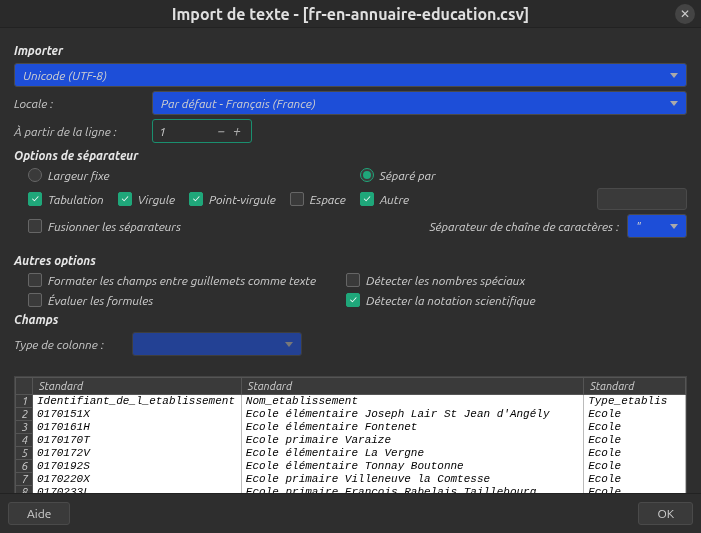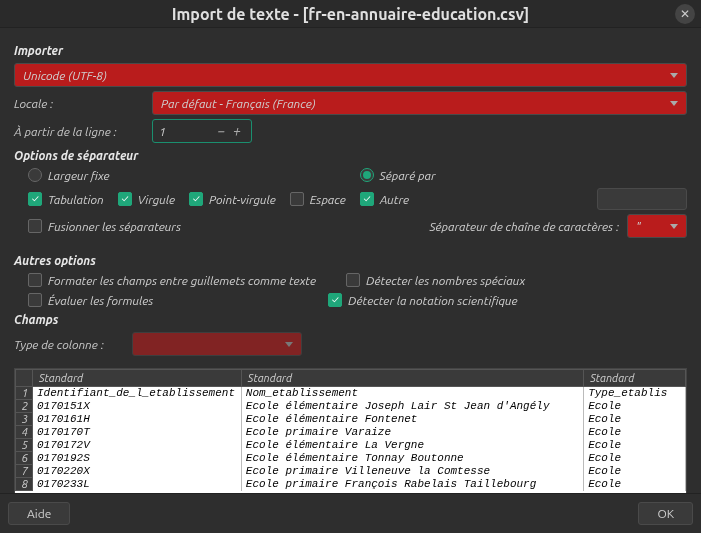--- a/index.html
+++ b/index.html
@@ -33,21 +33,21 @@
     display: flex; align-items: center; justify-content: center;
     font-size: 12px;
     cursor: pointer;
   }
   .content { padding: 10px 14px 8px 14px; font-style: italic; }
   .section-header { font-weight: bold; color: #e8e8e8; margin: 6px 0 6px 0; font-size: 12px; }
   .row { display: flex; align-items: center; margin: 4px 0; gap: 8px; }
   .label { width: 130px; color: #c8c8c8; }
   .select {
     flex: 1;
-    background: #b91c1c;
+    background: #1d4ed8;
     border: 1px solid #4a4a4a;
     border-radius: 3px;
     height: 24px;
     display: flex;
     align-items: center;
     padding: 0 8px;
     color: #d0d0d0;
     position: relative;
     cursor: pointer;
   }
@@ -103,21 +103,21 @@
     display: flex; align-items: center; justify-content: center;
   }
   .rad.checked .circle { border-color: #1fa77a; }
   .rad.checked .circle::after {
     content: ""; width: 8px; height: 8px; border-radius: 50%;
     background: #1fa77a;
   }
   .sep-row { display: flex; align-items: center; gap: 14px; margin: 6px 0 4px 14px; flex-wrap: wrap; }
   .quote-row { display: flex; align-items: center; gap: 8px; margin: 4px 0 16px 14px; }
   .preview {
-    margin-top: 12px;
+    margin-top: 20px;
     border: 1px solid #444;
     background: #fff;
     color: #000;
     font-family: "Courier New", monospace;
     font-size: 11px;
     height: 130px;
     overflow: hidden;
     position: relative;
   }
   .preview table { border-collapse: collapse; width: 100%; }
@@ -261,21 +261,21 @@
   <div class="sep-row" style="gap:30px;">
     <div class="chk">
       <span class="box"></span>
       <span>Formater les champs entre guillemets comme texte</span>
     </div>
     <div class="chk">
       <span class="box"></span>
       <span>Détecter les nombres spéciaux</span>
     </div>
   </div>
-  <div class="sep-row" style="gap:12px;">
+  <div class="sep-row" style="gap:30px;">
     <div class="chk" style="width:288px;">
       <span class="box"></span>
       <span>Évaluer les formules</span>
     </div>
     <div class="chk checked">
       <span class="box"></span>
       <span>Détecter la notation scientifique</span>
     </div>
   </div>
 

